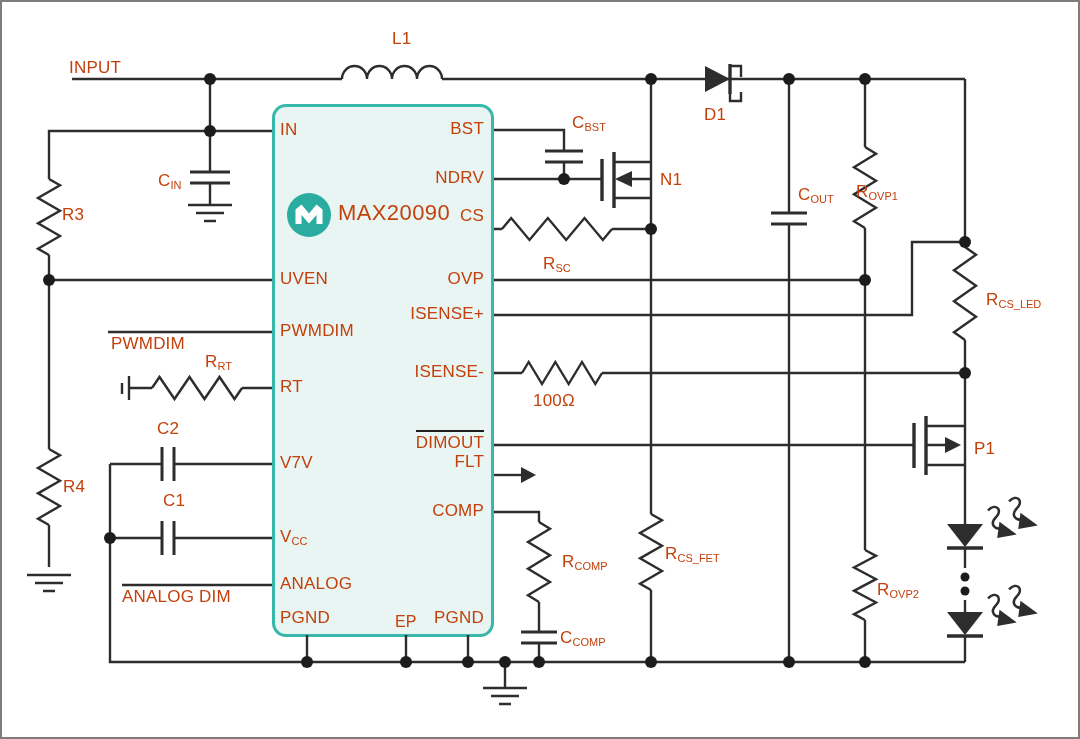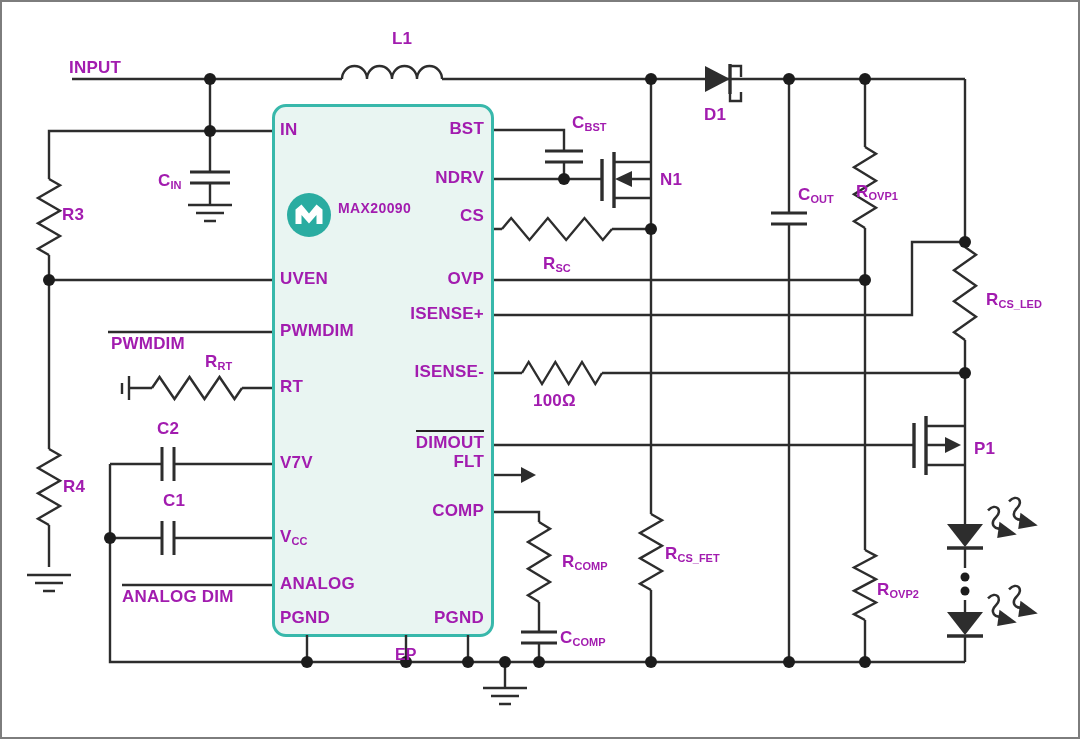--- a/index.html
+++ b/index.html
@@ -16,25 +16,25 @@
   .dot{fill:#1c1c1c;stroke:none;}
   .ic-box{
     position:absolute;left:270px;top:102px;width:222px;height:533px;
     background:#e9f5f2;border:3.5px solid #38b8ab;border-radius:14px;box-sizing:border-box;
   }
   .logo{
     position:absolute;left:285px;top:191px;width:44px;height:44px;border-radius:50%;
     background:#2aaca1;
   }
   .lbl{
-    position:absolute;font-weight:bold;font-size:17px;color:#a21caf;
+    position:absolute;font-weight:normal;font-size:17px;color:#c2410c;
     white-space:nowrap;letter-spacing:.2px;line-height:1.1;
   }
   .lbl .sub{font-size:11px;vertical-align:-3px;letter-spacing:0;}
-  .big{font-size:14px;letter-spacing:.4px;}
+  .big{font-size:22px;letter-spacing:.4px;}
   .pinR{text-align:right;right:594px;}
   .ovl{display:inline-block;border-top:2.4px solid #231f20;padding-top:2px;line-height:1;}
   .ep{font-size:16px;}
 </style>
 </head>
 <body>
 
 <div id="canvas">
 
   <div class="ic-box"></div>
@@ -259,15 +259,15 @@
   <div class="lbl pinR" style="top:167px"><span>NDRV</span><span class="sub"></span></div>
   <div class="lbl pinR" style="top:205px"><span>CS</span><span class="sub"></span></div>
   <div class="lbl pinR" style="top:268px"><span>OVP</span><span class="sub"></span></div>
   <div class="lbl pinR" style="top:303px"><span>ISENSE+</span><span class="sub"></span></div>
   <div class="lbl pinR" style="top:361px"><span>ISENSE-</span><span class="sub"></span></div>
   <div class="lbl pinR" style="top:428px"><span class="ovl"><span>DIMOUT</span><span class="sub"></span></span></div>
   <div class="lbl pinR" style="top:451px"><span>FLT</span><span class="sub"></span></div>
   <div class="lbl pinR" style="top:500px"><span>COMP</span><span class="sub"></span></div>
   <div class="lbl pinR" style="top:607px"><span>PGND</span><span class="sub"></span></div>
 
-  <div class="lbl ep" style="left:393px;top:644px"><span>EP</span><span class="sub"></span></div>
+  <div class="lbl ep" style="left:393px;top:611px"><span>EP</span><span class="sub"></span></div>
 
 </div>
 
 </body></html>

